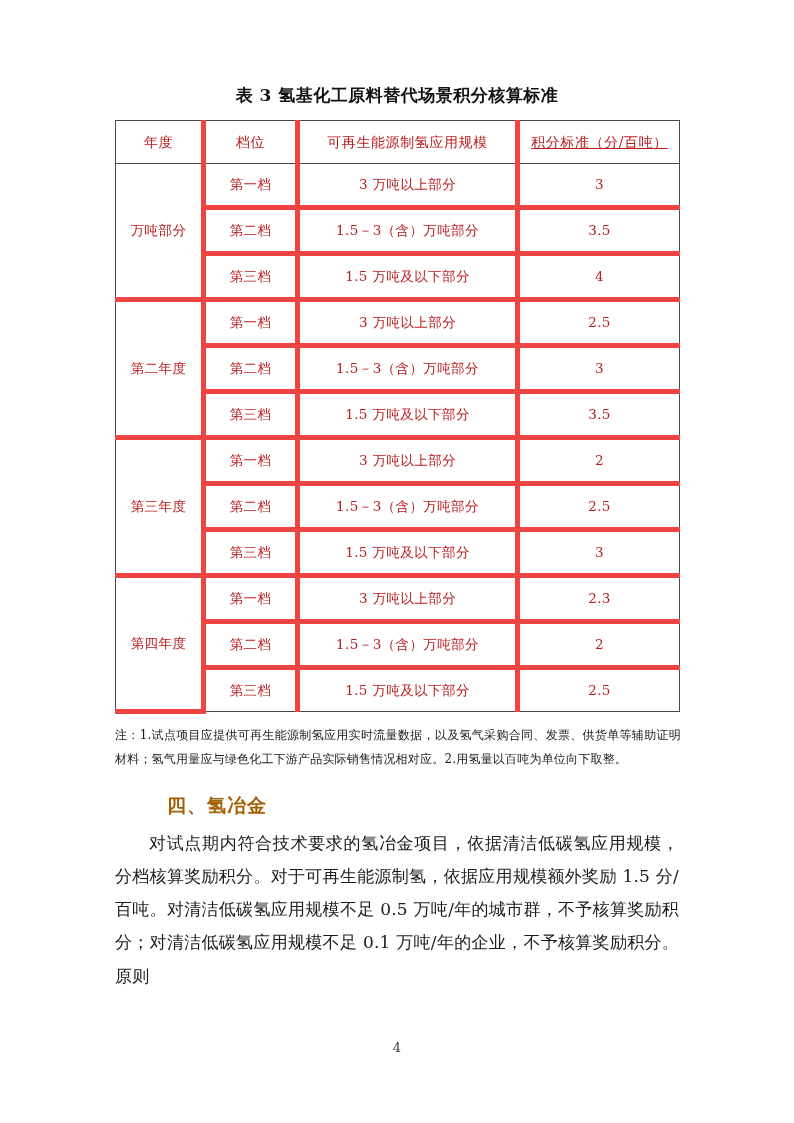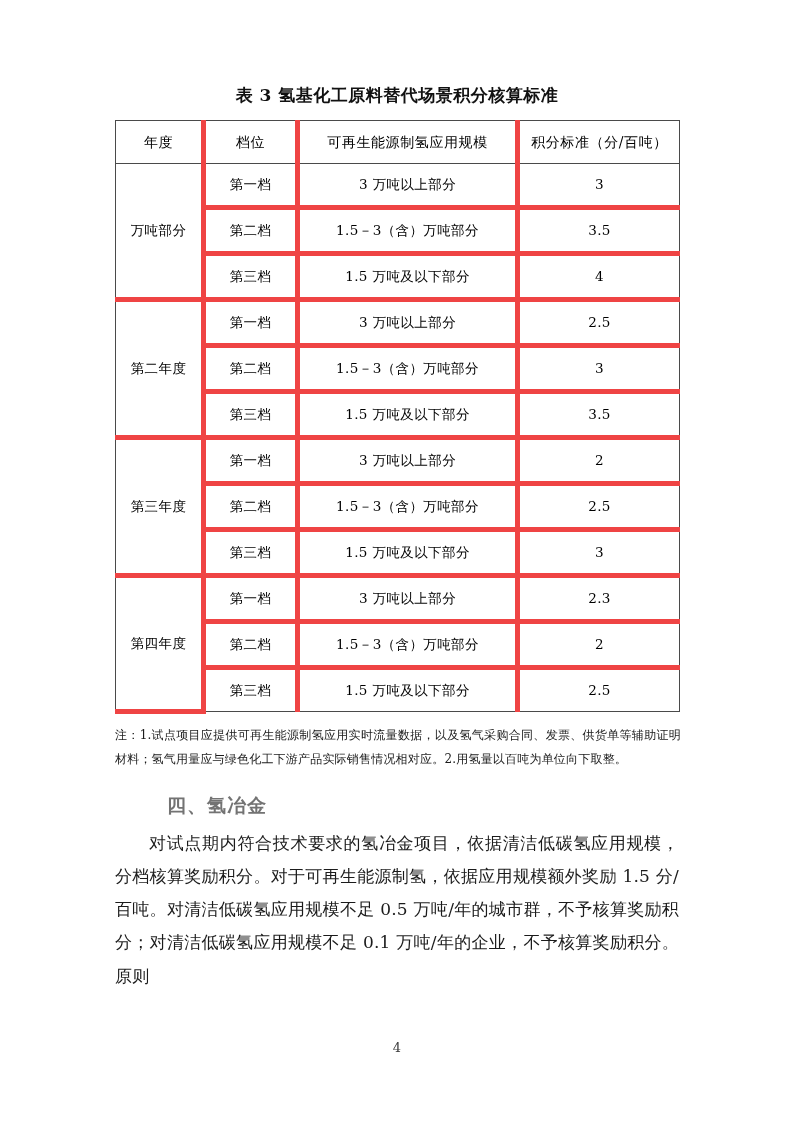--- a/index.html
+++ b/index.html
@@ -40,21 +40,21 @@
     margin: 0 0 13px 0;
     white-space: nowrap;
   }
 
   
   table.score-table {
     border-collapse: collapse;
     width: 564px;
     table-layout: fixed;
     font-size: 13.5px;
-    color: #000000;
+    color: #b91c1c;
   }
   table.score-table td,
   table.score-table th {
     border: 5px solid #ef4444;
     text-align: center;
     vertical-align: middle;
     font-weight: normal;
     padding: 0;
     height: 41px;
     line-height: 1.2;
@@ -67,21 +67,21 @@
     letter-spacing: 0.6px;
   }
   table.score-table thead th.c1 { border-top: 1.6px solid #4a4a4a; }
   table.score-table thead th { border-top: 1.6px solid #4a4a4a; }
   
   table.score-table td.year-cell {
     border-left: 1.6px solid #4a4a4a;
     border-right: 1px solid #6e6e6e;
   }
   table.score-table thead th:first-child { border-left: 1.6px solid #4a4a4a; }
-  table.score-table thead th:last-child { border-right: 1.6px solid #4a4a4a; }
+  table.score-table thead th:last-child { border-right: 1.6px solid #4a4a4a; text-decoration: underline; }
   table.score-table td.col-last { border-right: 1.6px solid #4a4a4a; }
   table.score-table td.col-first-body { border-left: 1.6px solid #4a4a4a; }
   tr.group-start td { border-top: 1.6px solid #4a4a4a; }
   tr.last-row td { border-bottom: 1.6px solid #4a4a4a; }
 
   .col-y  { width: 88px; }
   .col-t  { width: 94px; }
   .col-s  { width: 220px; }
   .col-p  { width: 162px; }
 
@@ -100,21 +100,21 @@
   }
 
   
   .section-heading {
     margin: 22px 0 3px 0;
     padding-left: 52px;
     font-family: "DejaVu Sans", "Liberation Sans", sans-serif;
     font-weight: bold;
     font-size: 19px;
     letter-spacing: 1px;
-    color: #737373;
+    color: #a16207;
   }
 
   
   .body-paragraph {
     margin: 8px 0 0 0;
     font-size: 17px;
     line-height: 1.95;
     text-align: justify;
     text-justify: inter-ideograph;
     text-indent: 2em;

